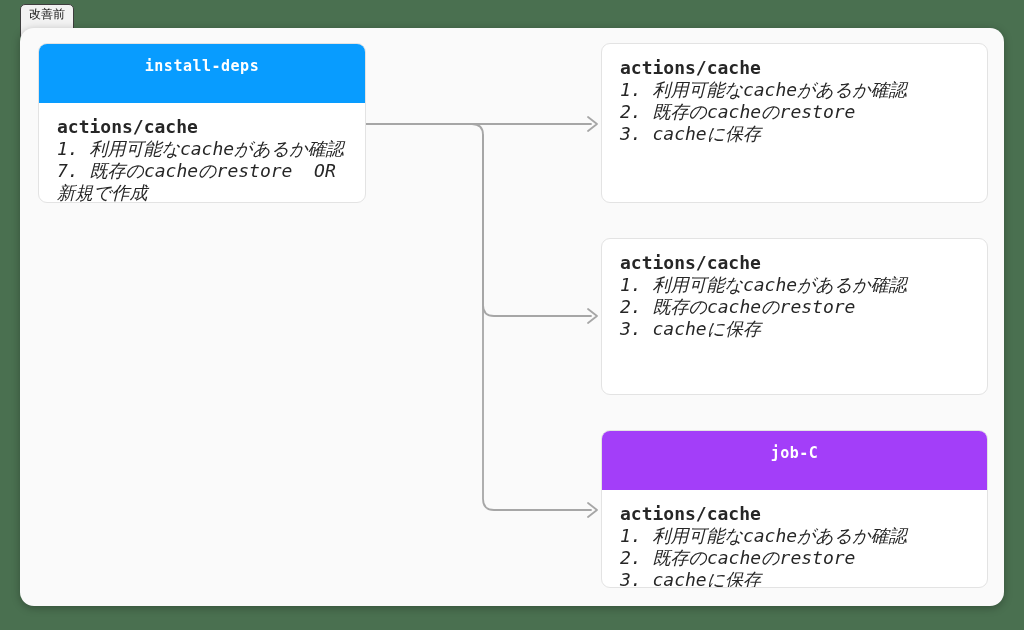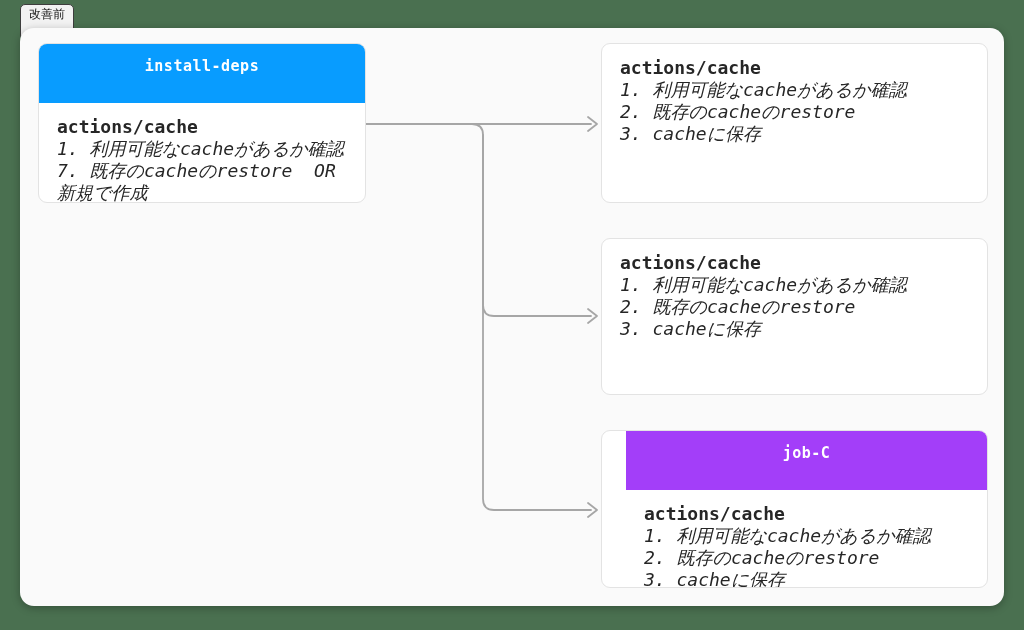--- a/index.html
+++ b/index.html
@@ -101,21 +101,21 @@
 
 <div class="card" style="left:601px; top:238px; width:387px; height:157px;">
   <div class="card-body">
     <div class="subtitle">actions/cache</div>
     <div class="step">1. 利用可能なcacheがあるか確認</div>
     <div class="step">2. 既存のcacheのrestore</div>
     <div class="step">3. cacheに保存</div>
   </div>
 </div>
 
-<div class="card" style="left:601px; top:430px; width:387px; height:158px;padding-left:24px;">
+<div class="card" style="left:601px; top:430px; width:387px; height:158px;">
   <div class="card-header purple">job-C</div>
   <div class="card-body">
     <div class="subtitle">actions/cache</div>
     <div class="step">1. 利用可能なcacheがあるか確認</div>
     <div class="step">2. 既存のcacheのrestore</div>
     <div class="step">3. cacheに保存</div>
   </div>
 </div>
 
 </body></html>

